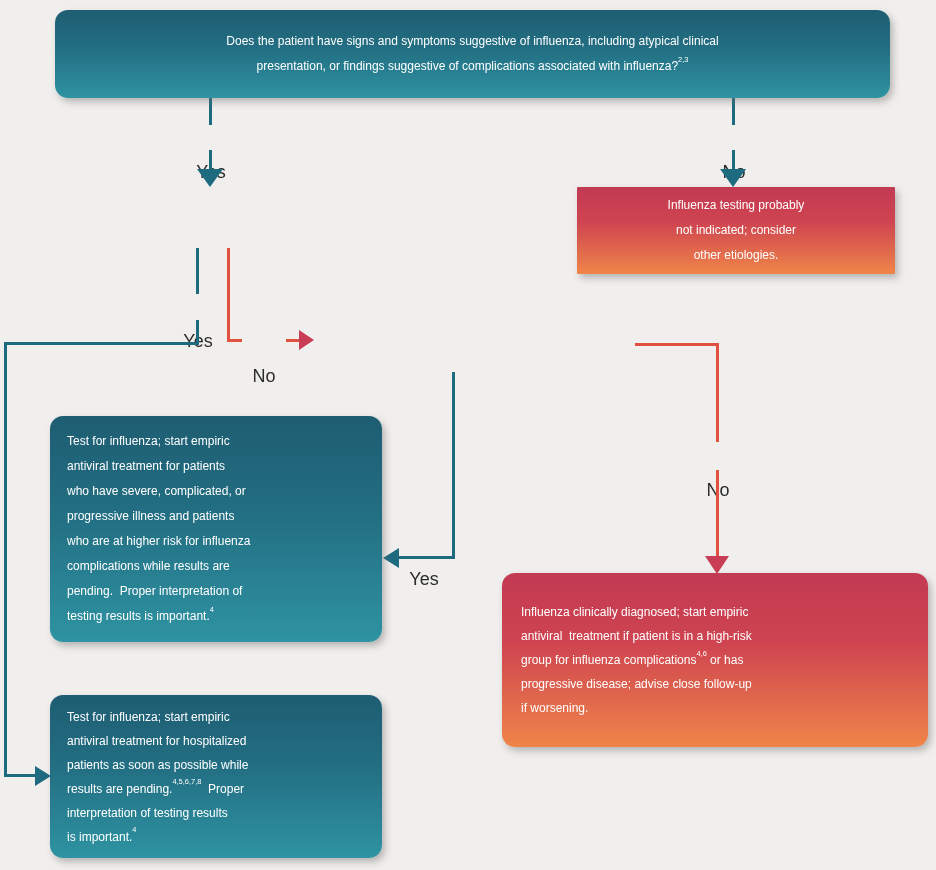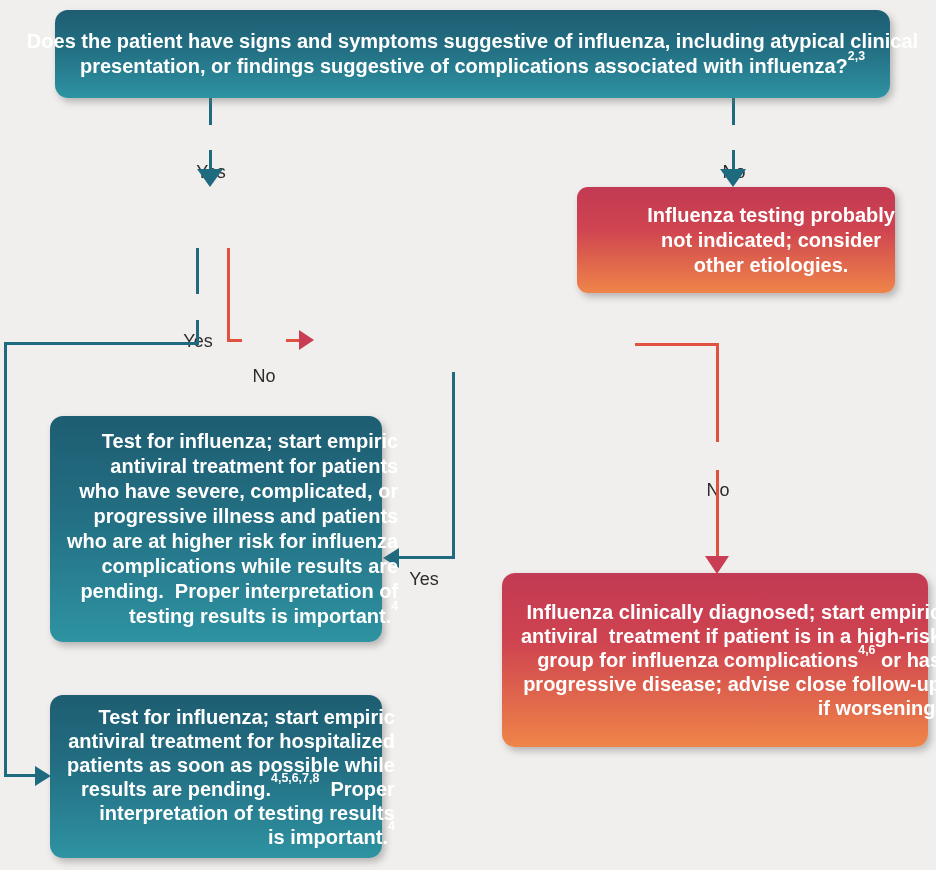--- a/index.html
+++ b/index.html
@@ -14,23 +14,23 @@
   .node{
     position:absolute;
     border-radius:13px;
     color:#ffffff;
     display:flex;align-items:center;justify-content:center;
     box-shadow:3px 4px 7px rgba(110,110,110,0.45);
     box-sizing:border-box;
   }
   .node.teal{background:linear-gradient(180deg,#1e5d72 0%,#236f83 45%,#2e93a2 100%);}
   .node.red{background:linear-gradient(180deg,#c23a53 0%,#cf4450 40%,#ef8549 100%);}
-  .node .txt{white-space:nowrap;line-height:25px;font-size:20px;font-weight:bold;}
+  .node .txt{white-space:nowrap;line-height:25px;font-size:12px;}
   .node .txt.center{text-align:center;}
-  .node .txt.left{text-align:right;}
+  .node .txt.left{text-align:left;}
   sup{font-size:62%;line-height:0;position:relative;top:-0.45em;}
   
   .seg{position:absolute;}
   .seg.teal{background:#1e6b80;}
   .seg.red{background:#e05140;}
   .arrow{position:absolute;width:0;height:0;}
   .arrow.down-teal{border-left:13px solid transparent;border-right:13px solid transparent;border-top:18px solid #1e6b80;}
   .arrow.down-red{border-left:12px solid transparent;border-right:12px solid transparent;border-top:18px solid #c93e55;}
   .arrow.right-teal{border-top:10px solid transparent;border-bottom:10px solid transparent;border-left:16px solid #1e6b80;}
   .arrow.left-teal{border-top:10px solid transparent;border-bottom:10px solid transparent;border-right:16px solid #1e6b80;}
@@ -80,21 +80,21 @@
   <div class="seg red" style="left:716px;top:343px;width:3px;height:99px;"></div>
   <div class="lbl" style="left:690px;top:444px;">No</div>
   <div class="seg red" style="left:716px;top:470px;width:3px;height:87px;"></div>
   <div class="arrow down-red" style="left:705px;top:556px;"></div>
 
   <div class="node teal" style="left:55px;top:10px;width:835px;height:88px;">
     <div class="txt center">Does the patient have signs and symptoms suggestive of influenza, including atypical clinical<br>presentation, or findings suggestive of complications associated with influenza?<sup>2,3</sup></div>
   </div>
 
 
-  <div class="node red" style="left:577px;top:187px;width:318px;height:106px;border-radius:11px;justify-content:flex-end;">
+  <div class="node red" style="left:577px;top:187px;width:318px;height:87px;border-radius:1px;">
     <div class="txt center">Influenza testing probably<br>not indicated; consider<br>other etiologies.</div>
   </div>
 
 
   <div class="node teal" style="left:50px;top:416px;width:332px;height:226px;justify-content:flex-start;padding-left:17px;">
     <div class="txt left">Test for influenza; start empiric<br>antiviral treatment for patients<br>who have severe, complicated, or<br>progressive illness and patients<br>who are at higher risk for influenza<br>complications while results are<br>pending. &nbsp;Proper interpretation of<br>testing results is important.<sup>4</sup></div>
   </div>
 
   <div class="node teal" style="left:50px;top:695px;width:332px;height:163px;justify-content:flex-start;padding-left:17px;">
     <div class="txt left" style="line-height:24px;">Test for influenza; start empiric<br>antiviral treatment for hospitalized<br>patients as soon as possible while<br>results are pending.<sup>4,5,6,7,8</sup> &nbsp;Proper<br>interpretation of testing results<br>is important.<sup>4</sup></div>

